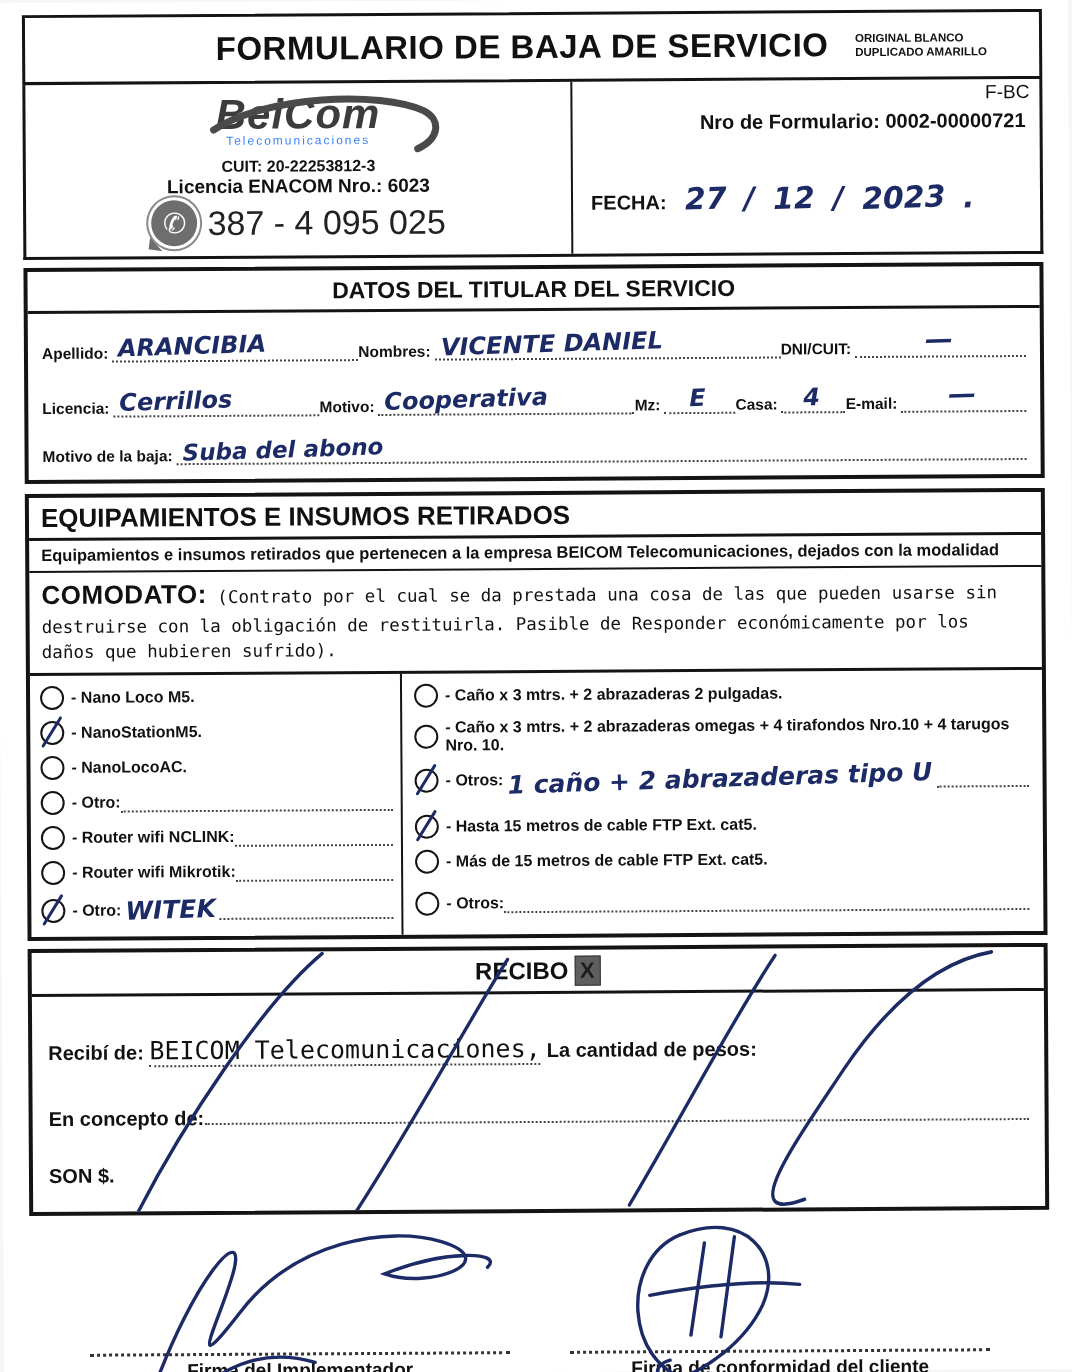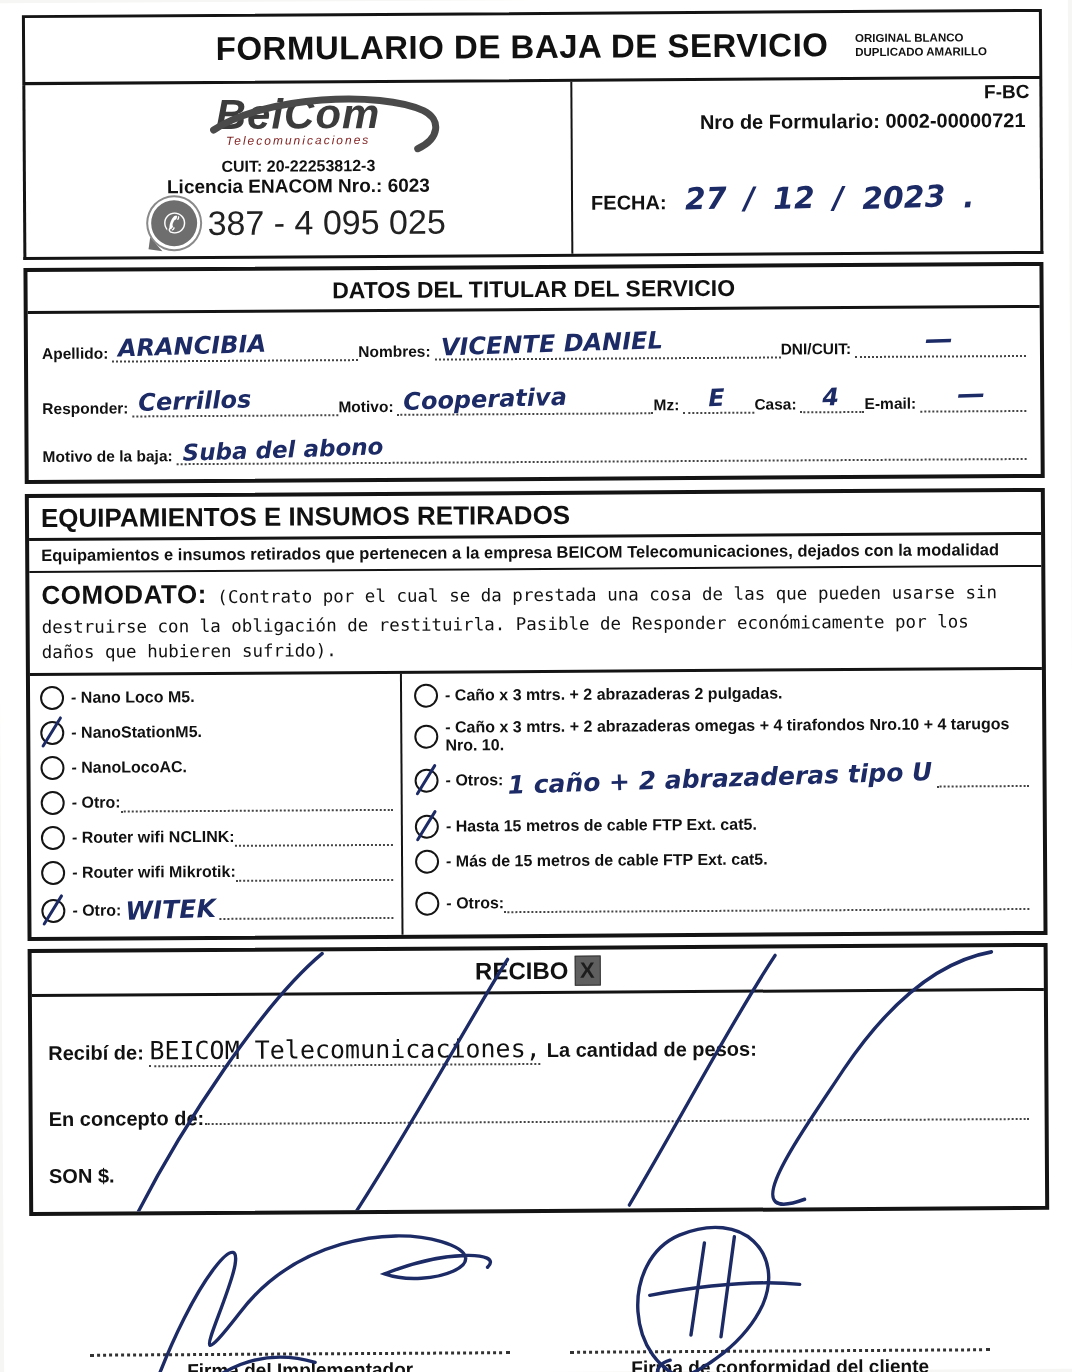--- a/index.html
+++ b/index.html
@@ -13,28 +13,28 @@
   .hw{font-family:"DejaVu Sans",sans-serif;font-style:italic;color:#1c2a66;display:inline-block;transform:rotate(-1.5deg);white-space:nowrap;}
   .mono{font-family:"DejaVu Sans Mono",monospace;}
 
   
   .titlebox{border:3px solid #141414;display:flex;align-items:center;padding:6px 14px;height:52px;}
   .title{flex:1;text-align:center;font-size:33px;font-weight:bold;letter-spacing:.5px;padding-left:150px;}
   .copynote{font-size:11.5px;font-weight:bold;line-height:1.25;text-align:left;width:170px;}
   .hdr2{border:3px solid #141414;border-top:none;display:flex;height:172px;}
   .hdrleft{width:545px;border-right:2px solid #141414;position:relative;display:flex;flex-direction:column;align-items:center;justify-content:center;}
   .hdrright{flex:1;position:relative;padding:4px 14px;}
-  .fbc{position:absolute;top:2px;right:10px;font-size:19px;font-weight:bold;}
+  .fbc{position:absolute;top:2px;right:10px;font-size:19px;font-weight:normal;}
   .formnro{position:absolute;top:30px;right:14px;font-size:20px;font-weight:bold;}
   .formnro .num{font-weight:bold;}
   .fecha{position:absolute;top:100px;left:18px;font-size:20px;font-weight:bold;display:flex;align-items:baseline;gap:18px;}
   .fecha .hw{font-size:30px;}
 
   .logoword{font-size:42px;font-weight:bold;font-style:italic;color:#3c3c3c;letter-spacing:1px;line-height:1;}
-  .logotag{font-size:12px;font-style:italic;color:#7f1d1d;letter-spacing:2px;margin-top:-2px;}
+  .logotag{font-size:12px;color:#3b82f6;letter-spacing:2px;margin-top:-2px;}
   .logoswoosh{position:absolute;top:8px;left:170px;}
   .cuit{font-size:16px;font-weight:bold;margin-top:10px;}
   .lic{font-size:19px;font-weight:bold;}
   .phonerow{display:flex;align-items:center;gap:10px;margin-top:2px;}
   .waicon{width:46px;height:46px;border-radius:50%;background:#6e6e6e;color:#fff;display:flex;align-items:center;justify-content:center;font-size:28px;position:relative;box-shadow:0 0 0 3px #fff,0 0 0 5px #8a8a8a;}
   .waicon:after{content:"";position:absolute;left:-2px;bottom:-4px;width:0;height:0;border-left:14px solid #6e6e6e;border-top:12px solid transparent;transform:rotate(8deg);}
   .phonenum{font-size:34px;color:#222;}
 
   
   .sec-titular{margin-top:8px;}
@@ -130,21 +130,21 @@
       <div class="fields">
         <div class="frow">
           <span class="lbl">Apellido:</span>
           <span class="val" style="width:230px;"><span class="hw">ARANCIBIA</span></span>
           <span class="lbl">Nombres:</span>
           <span class="val" style="width:330px;"><span class="hw">VICENTE  DANIEL</span></span>
           <span class="lbl">DNI/CUIT:</span>
           <span class="val" style="flex:1;text-align:center;"><span class="hw" style="font-size:28px;">—</span></span>
         </div>
         <div class="frow">
-          <span class="lbl">Responder:</span>
+          <span class="lbl">Licencia:</span>
           <span class="val" style="width:190px;"><span class="hw">Cerrillos</span></span>
           <span class="lbl">Motivo:</span>
           <span class="val" style="width:240px;"><span class="hw">Cooperativa</span></span>
           <span class="lbl">Mz:</span>
           <span class="val" style="width:55px;text-align:center;"><span class="hw">E</span></span>
           <span class="lbl">Casa:</span>
           <span class="val" style="width:48px;text-align:center;"><span class="hw">4</span></span>
           <span class="lbl">E-mail:</span>
           <span class="val" style="flex:1;text-align:center;"><span class="hw" style="font-size:28px;">—</span></span>
         </div>

